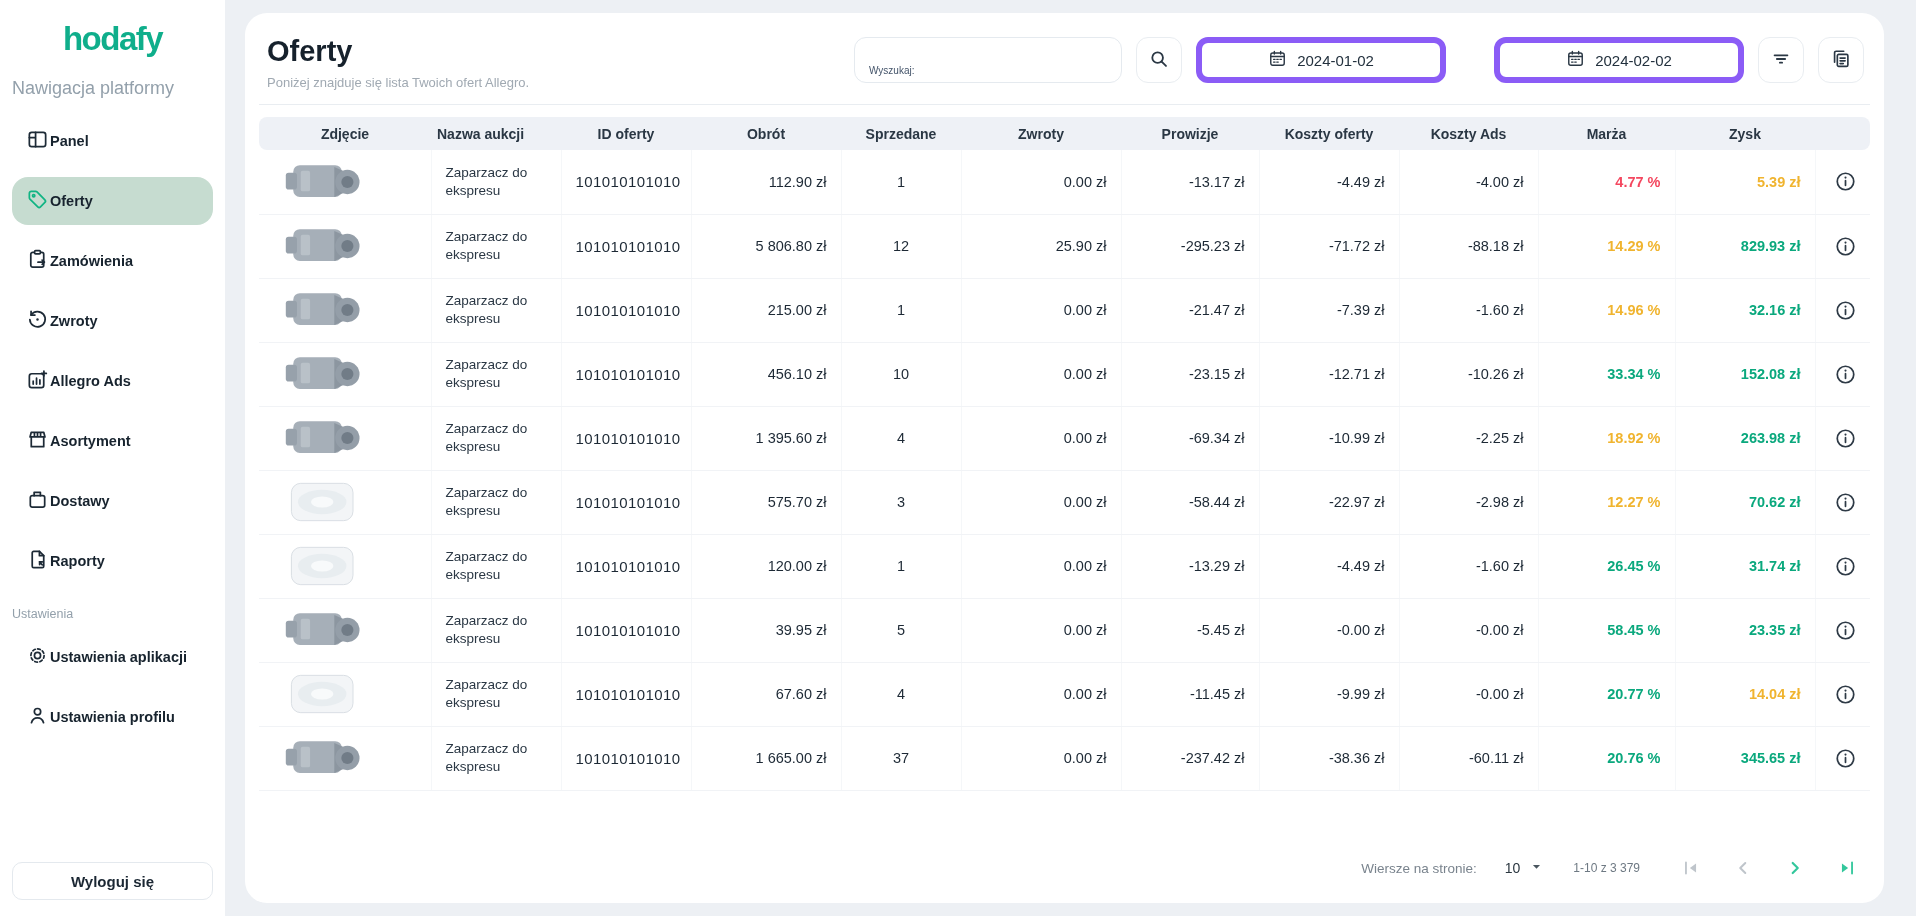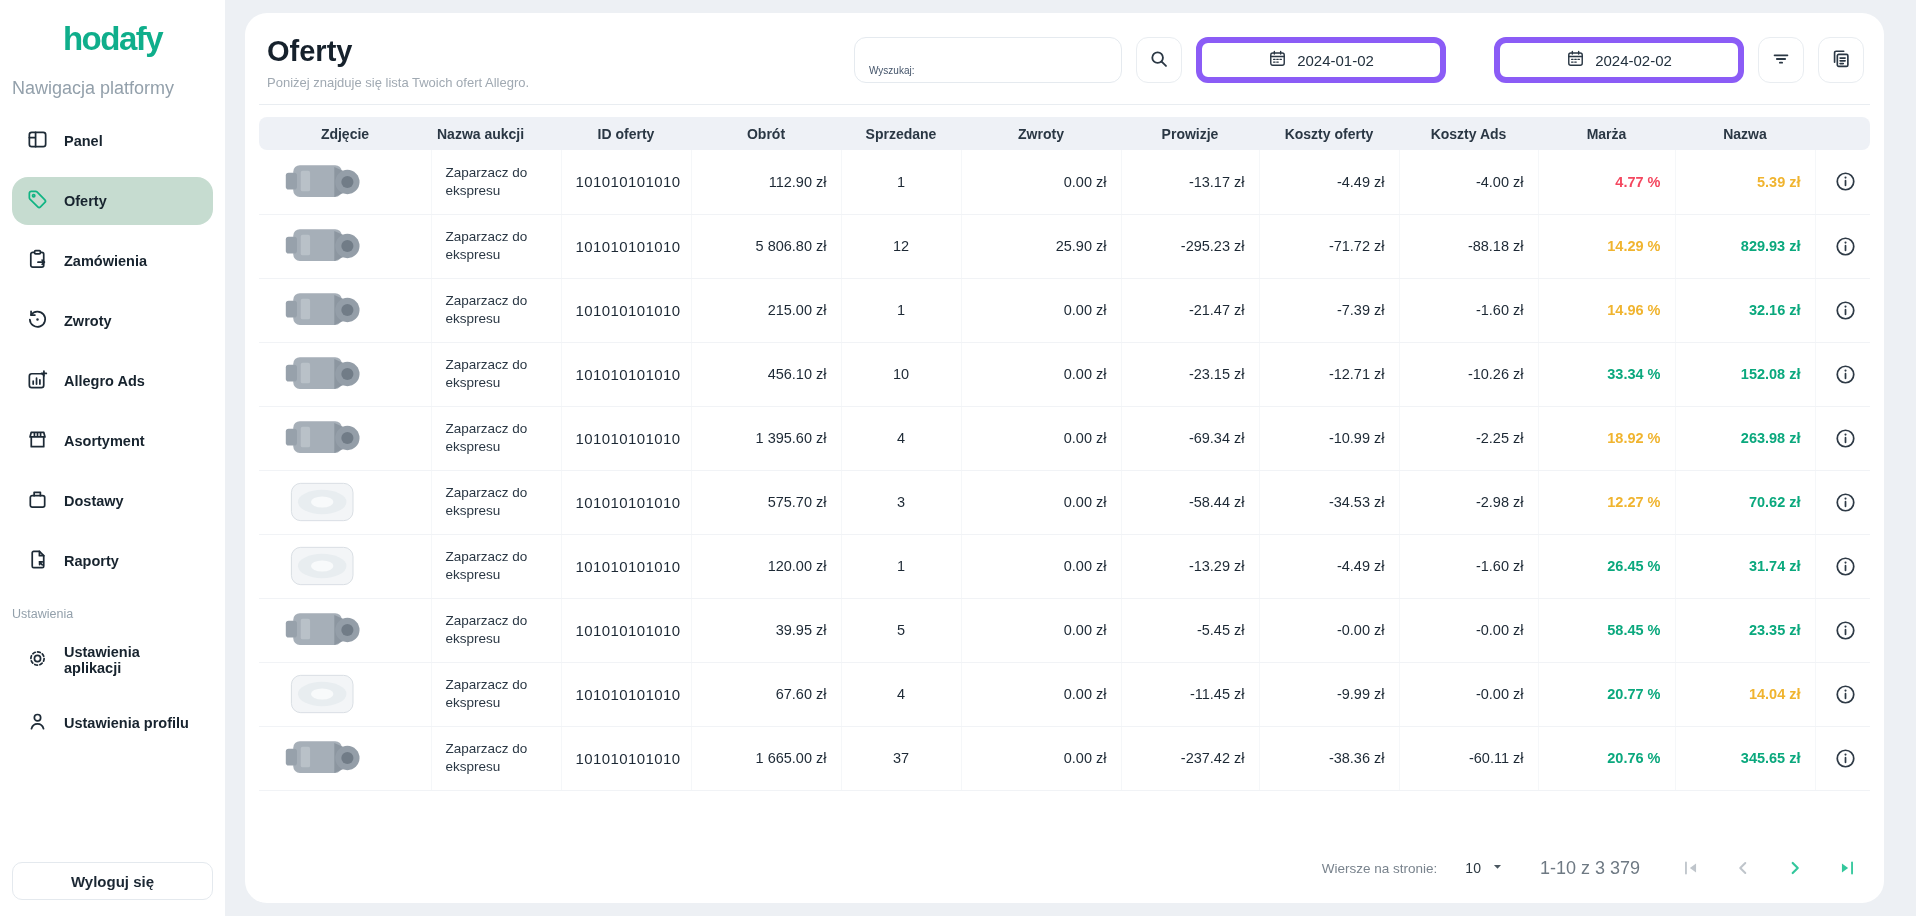--- a/index.html
+++ b/index.html
@@ -3,21 +3,21 @@
 <meta charset="utf-8">
 <style>
   * { margin:0; padding:0; box-sizing:border-box; }
   html,body { width:1916px; height:916px; background:#edf0f4; font-family:"Liberation Sans", sans-serif; color:#1d2935; overflow:hidden; }
   .app { display:flex; width:1916px; height:916px; }
 
   
   .sidebar { width:225px; background:#fff; display:flex; flex-direction:column; padding:16px 12px 16px; flex-shrink:0; }
   .logo { text-align:center; font-size:33px; font-weight:800; color:#0fae8b; letter-spacing:-1.5px; margin-top:4px; }
   .nav-label { font-size:18px; color:#93a0ab; margin:20px 0 6px 0; }
-  .nav-item { display:flex; align-items:center; gap:15px; padding:11px 14px; border-radius:16px; font-size:14.5px; font-weight:600; color:#17232e; margin-top:12px; cursor:pointer; }
+  .nav-item { display:flex; align-items:center; gap:1px; padding:11px 14px; border-radius:16px; font-size:14.5px; font-weight:600; color:#17232e; margin-top:12px; cursor:pointer; }
   .nav-item.active { background:#c6dcd0; }
   .nav-item svg { flex-shrink:0; }
   .section-label { font-size:12.5px; color:#93a0ab; margin:22px 0 0 0; }
   .logout-btn { margin-top:auto; height:38px; width:100%; border:1px solid #e4e9ee; border-radius:10px; background:#fff; font-family:inherit; font-size:15px; font-weight:600; color:#1b2733; cursor:pointer; }
 
   
   .main { flex:1; padding:13px 32px 13px 20px; }
   .card { background:#fff; border-radius:22px; height:100%; padding:16px 14px 14px; display:flex; flex-direction:column; }
 
   .card-header { display:flex; justify-content:space-between; align-items:flex-start; padding:6px 6px 14px 8px; border-bottom:1px solid #e9edf1; }
@@ -50,21 +50,21 @@
   .green  { color:#0aa87d; }
   .yellow { color:#f0b42f; }
   .red    { color:#f4475f; }
   .c-info { text-align:center; }
   .info-btn { background:none; border:none; cursor:pointer; padding:4px; line-height:0; }
 
   
   .pagination { margin-top:auto; display:flex; align-items:center; justify-content:flex-end; gap:28px; padding:12px 10px 8px; }
   .pg-label { font-size:13.5px; color:#79838d; }
   .pg-size { display:flex; align-items:center; gap:8px; font-size:14px; color:#2b3740; cursor:pointer; }
-  .pg-range { font-size:18px; color:#6e7983; margin-left:6px; }
+  .pg-range { font-size:12px; color:#6e7983; }
   .pg-nav { display:flex; align-items:center; gap:26px; margin-left:10px; }
   .pg-btn { background:none; border:none; cursor:pointer; line-height:0; padding:2px; }
 </style>
 </head>
 <body>
 
 <div class="app">
 
   <aside class="sidebar">
     <div class="logo">hodafy</div>
@@ -229,21 +229,21 @@
             <th>Zdjęcie</th>
             <th class="h-left">Nazwa aukcji</th>
             <th>ID oferty</th>
             <th>Obrót</th>
             <th>Sprzedane</th>
             <th>Zwroty</th>
             <th>Prowizje</th>
             <th>Koszty oferty</th>
             <th>Koszty Ads</th>
             <th>Marża</th>
-            <th>Nazwa</th>
+            <th>Zysk</th>
             <th></th>
           </tr>
         </thead>
         <tbody>
   <tr class="offer-row">
     <td class="c-img">
       <div class="thumb gray-part">
         <svg class="v-gray" width="104" height="56" viewBox="0 0 100 60">
           <rect x="16" y="12" width="52" height="34" rx="7" fill="#a6afb8"></rect>
           <path d="M60 14l14 6v20l-14 6z" fill="#8c96a0"></path>
@@ -426,21 +426,21 @@
           <ellipse cx="47" cy="30" rx="12" ry="6" fill="#f8fafb"></ellipse>
         </svg>
       </div>
     </td>
     <td class="c-name">Zaparzacz do ekspresu</td>
     <td class="c-id">101010101010</td>
     <td class="c-num">575.70 zł</td>
     <td class="c-center">3</td>
     <td class="c-num">0.00 zł</td>
     <td class="c-num">-58.44 zł</td>
-    <td class="c-num">-34.53 zł</td>
+    <td class="c-num">-22.97 zł</td>
     <td class="c-num">-2.98 zł</td>
     <td class="c-num c-strong yellow">12.27 %</td>
     <td class="c-num c-strong green">70.62 zł</td>
     <td class="c-info">
       <button class="info-btn">
         <span><svg width="23" height="23" viewBox="0 0 24 24" fill="none" stroke="#2e3a46" stroke-width="1.8" stroke-linecap="round">
                       <circle cx="12" cy="12" r="8.6"></circle>
                       <path d="M12 11.2v4.8"></path>
                       <circle cx="12" cy="7.9" r="1.1" fill="#2e3a46" stroke="none"></circle>
                     </svg></span>

